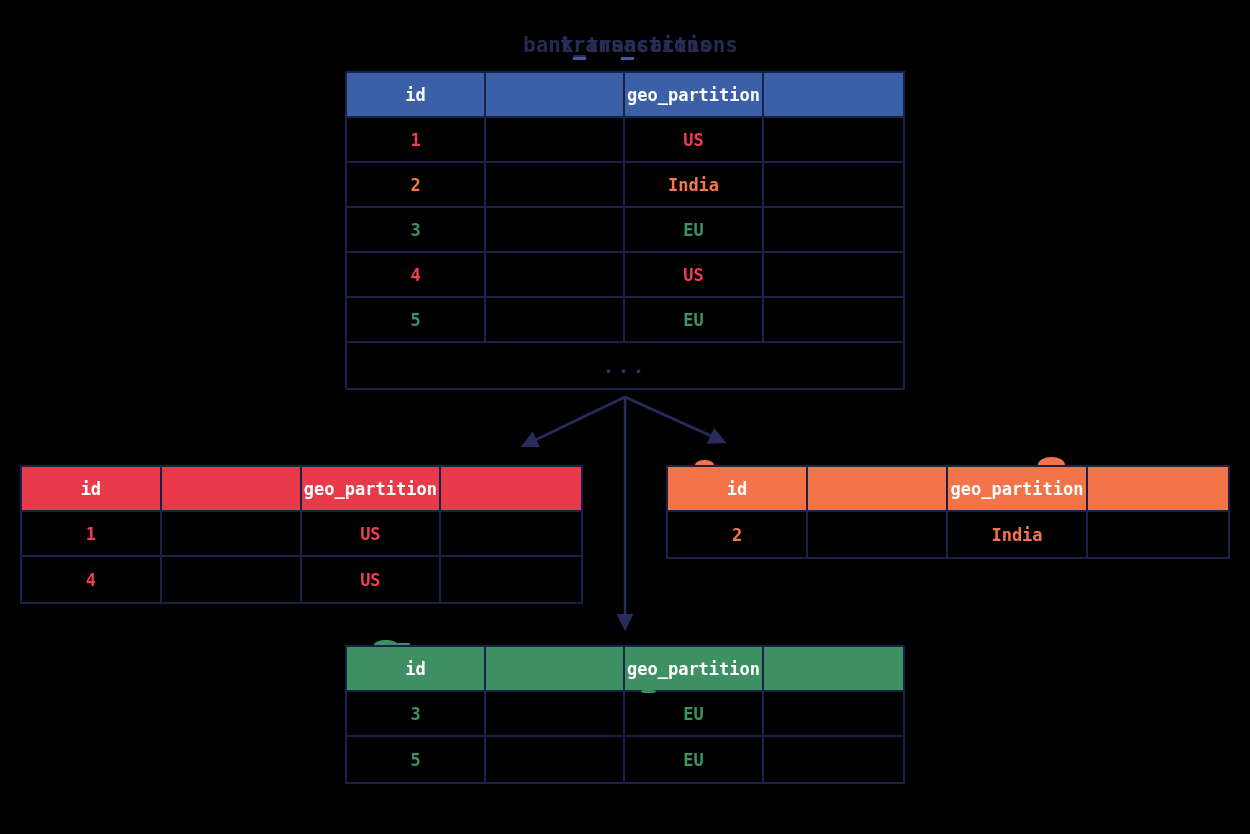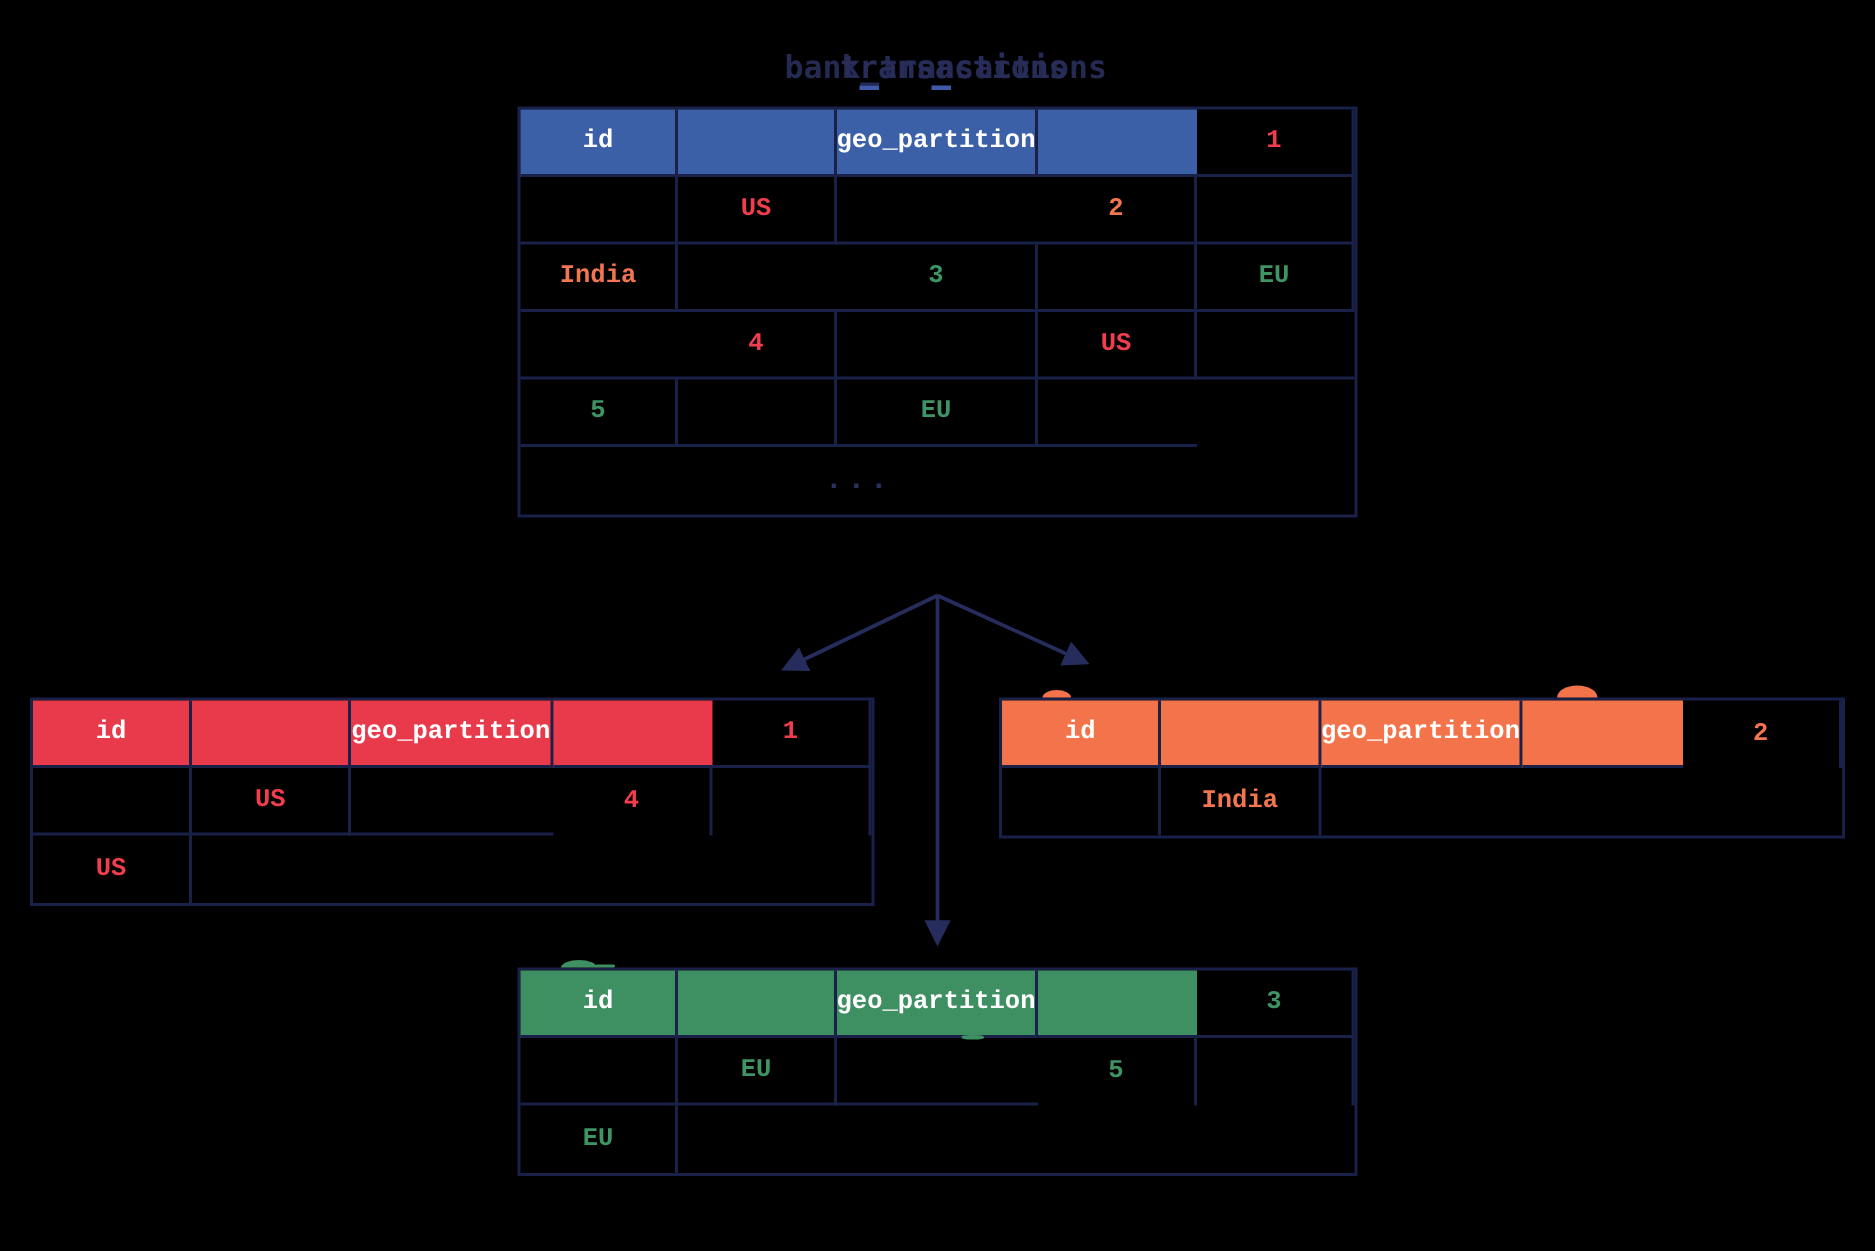--- a/index.html
+++ b/index.html
@@ -16,22 +16,22 @@
     --title-dark:#252a52;
     --title-bright:#3e5aa8;
   }
   html,body{margin:0;padding:0;background:#000;}
   .canvas{
     position:relative;width:1250px;height:834px;background:#000;overflow:hidden;
     font-family:"DejaVu Sans Mono","Liberation Mono",monospace;
   }
   
   .tbl{
-    position:absolute;display:grid;grid-template-columns:repeat(5,1fr);
-    background:#000;border:2px solid var(--line);box-sizing:border-box;font-family:Liberation Mono, monospace;
+    position:absolute;display:grid;grid-template-columns:repeat(4,1fr);
+    background:#000;border:2px solid var(--line);box-sizing:border-box;
   }
   .cell{
     box-sizing:border-box;height:45px;display:flex;align-items:center;justify-content:center;
     font-weight:bold;font-size:17px;
     border-right:2px solid var(--line);border-bottom:2px solid var(--line);
   }
   .cell.c4{border-right:none;}
   .cell.lastrow{border-bottom:none;}
   .hdr{color:#ffffff;}
   .tbl-source .hdr{background:var(--blue);}

